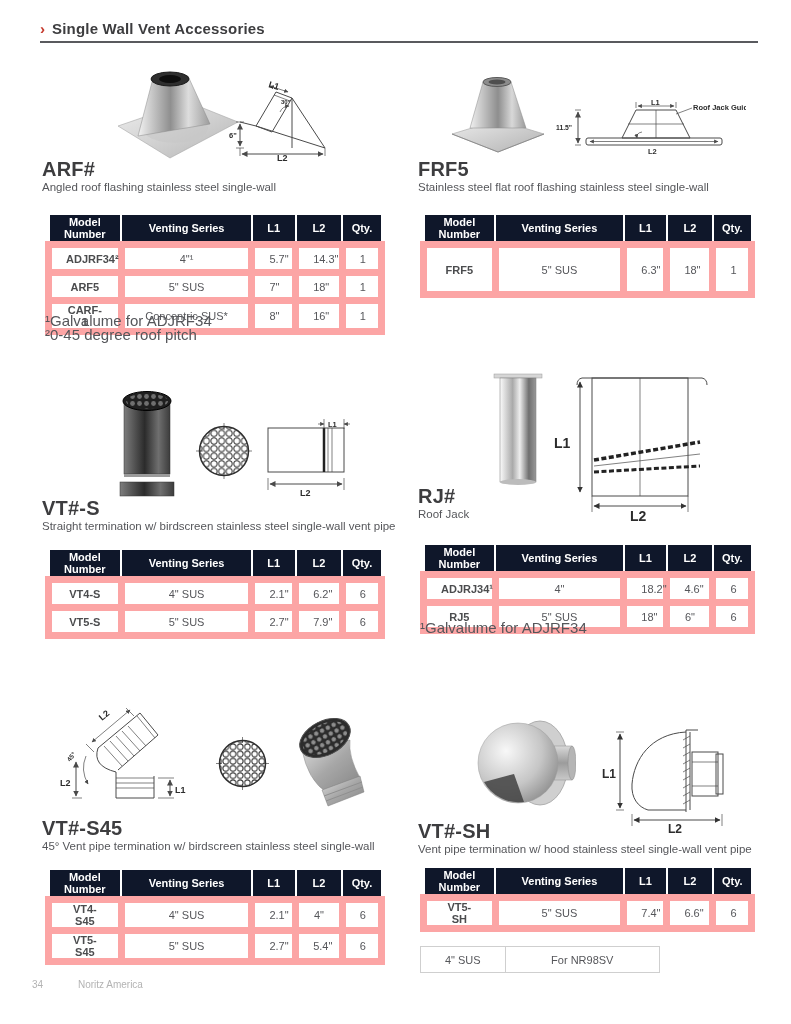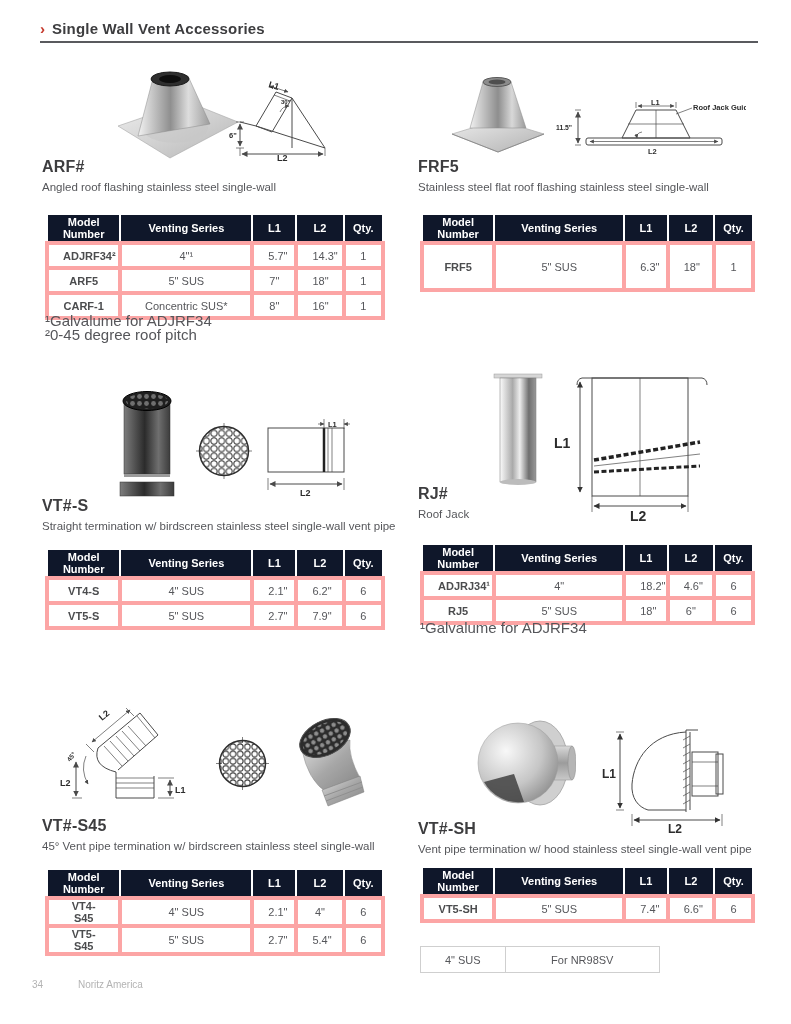--- a/index.html
+++ b/index.html
@@ -4,28 +4,28 @@
 <style>
   html,body{margin:0;padding:0;background:#ffffff;}
   .page{position:relative;width:791px;height:1024px;background:#fff;overflow:hidden;
         font-family:"Liberation Sans", sans-serif;color:#55565a;}
   
   .hdr{position:absolute;left:40px;top:20px;display:flex;align-items:center;gap:7px;}
   .hdr-chevron{color:#c5382b;font-size:15px;font-weight:bold;line-height:1;}
   .hdr-title{font-size:15px;font-weight:bold;color:#3d3d3f;letter-spacing:.2px;}
   .hdr-rule{position:absolute;left:40px;top:41px;width:718px;height:2px;background:#595a5e;}
   
-  .sec-title{position:absolute;font-size:16px;font-weight:bold;color:#3d3d3f;letter-spacing:.2px;}
+  .sec-title{position:absolute;font-size:20px;font-weight:bold;color:#3d3d3f;letter-spacing:.2px;}
   .sec-sub{position:absolute;font-size:11.5px;color:#55565a;}
   .footnotes{position:absolute;font-size:15px;color:#55565a;line-height:14px;}
   
   table.ptable{position:absolute;border-collapse:collapse;table-layout:fixed;font-size:11px;color:#55565a;background:#fff;}
   table.ptable th{background:#0f172a;color:#fff;font-weight:bold;font-size:11px;height:26px;
                   border:2px solid #fff;text-align:center;padding:0 2px;}
-  table.ptable td{border:4px solid #fca5a5;text-align:center;height:21px;padding:0 14px;background:#fff;}
+  table.ptable td{border:7px solid #fca5a5;text-align:center;height:21px;padding:0 14px;background:#fff;}
   table.ptable td.model{font-weight:bold;color:#4b4c4e;}
   table.ptable th:nth-child(1),table.ptable td:nth-child(1){width:22%;}
   table.ptable th:nth-child(2),table.ptable td:nth-child(2){width:41%;}
   table.ptable th:nth-child(3),table.ptable td:nth-child(3){width:12.5%;}
   table.ptable th:nth-child(4),table.ptable td:nth-child(4){width:13.5%;}
   table.ptable th:nth-child(5),table.ptable td:nth-child(5){width:11%;}
   table.tall td{height:43px;}
   table.xtable{position:absolute;border-collapse:collapse;table-layout:fixed;font-size:11px;color:#55565a;}
   table.xtable td{border:1px solid #cfcfcf;text-align:center;height:23px;}
   

